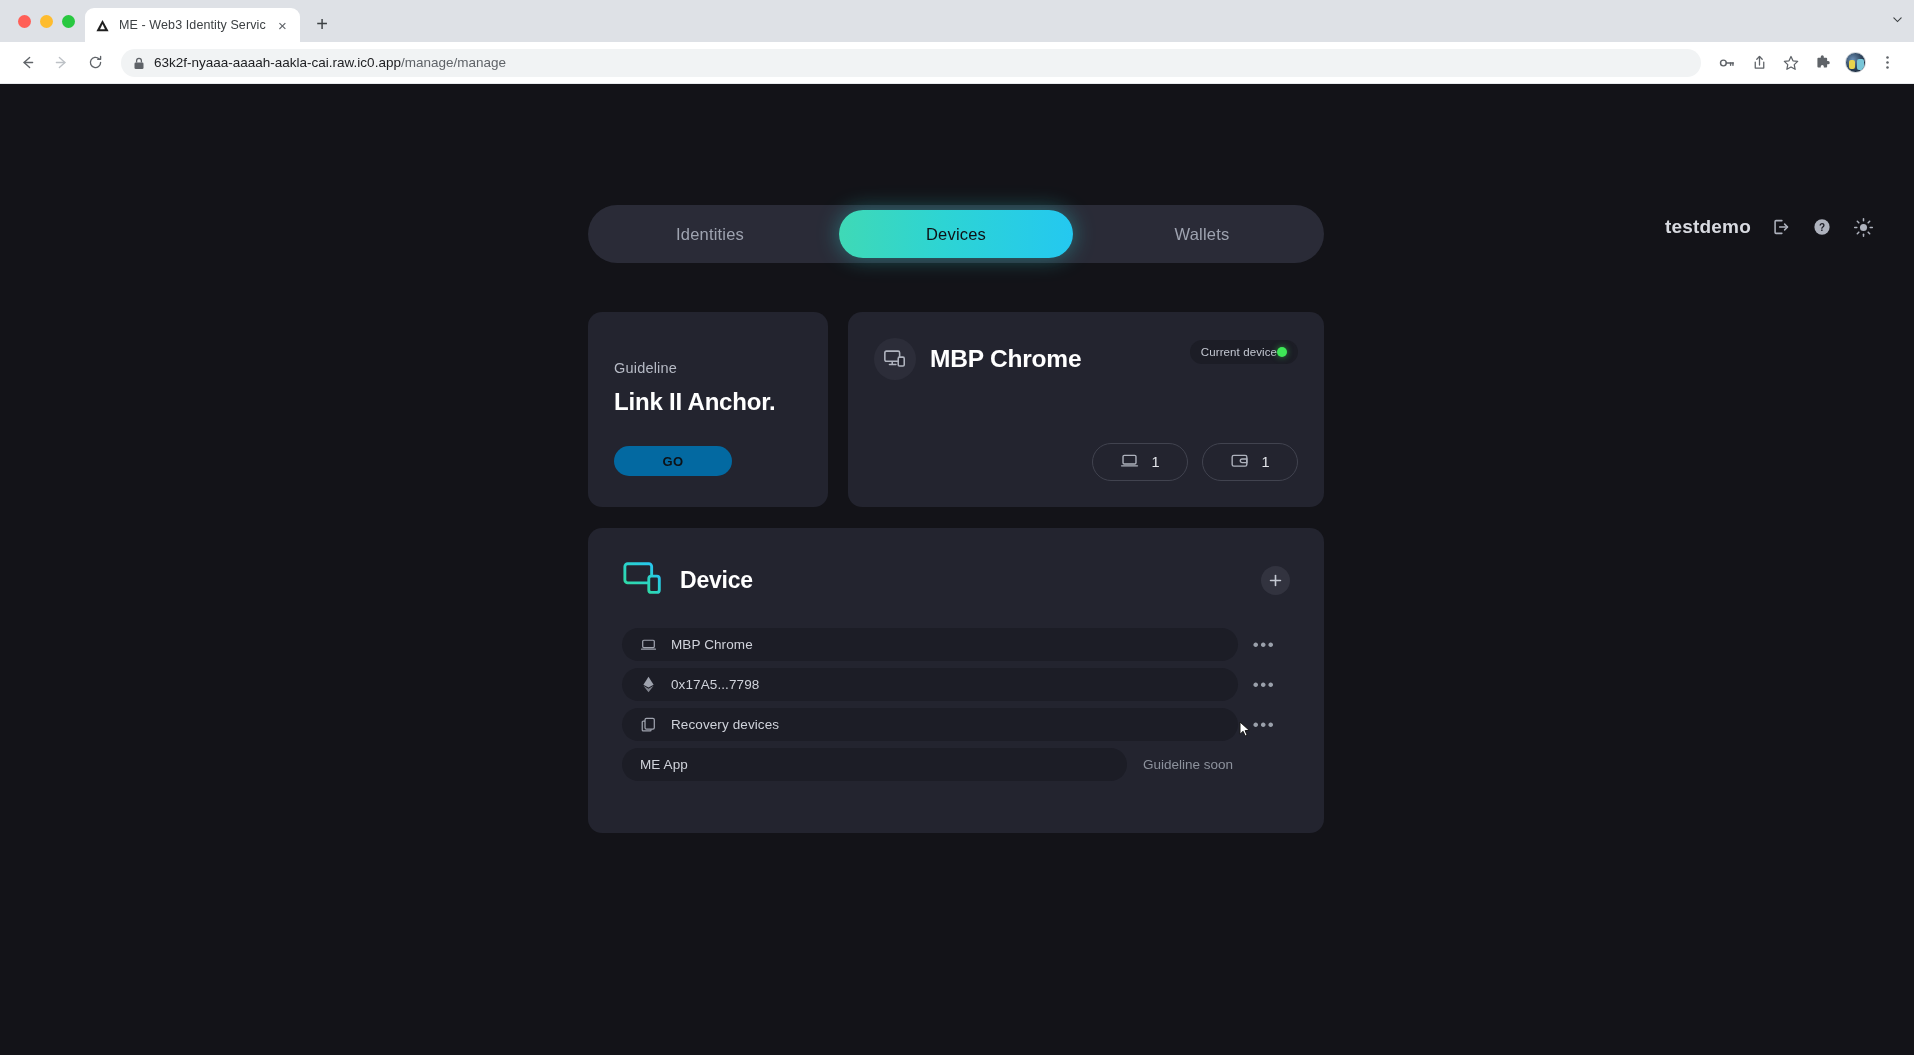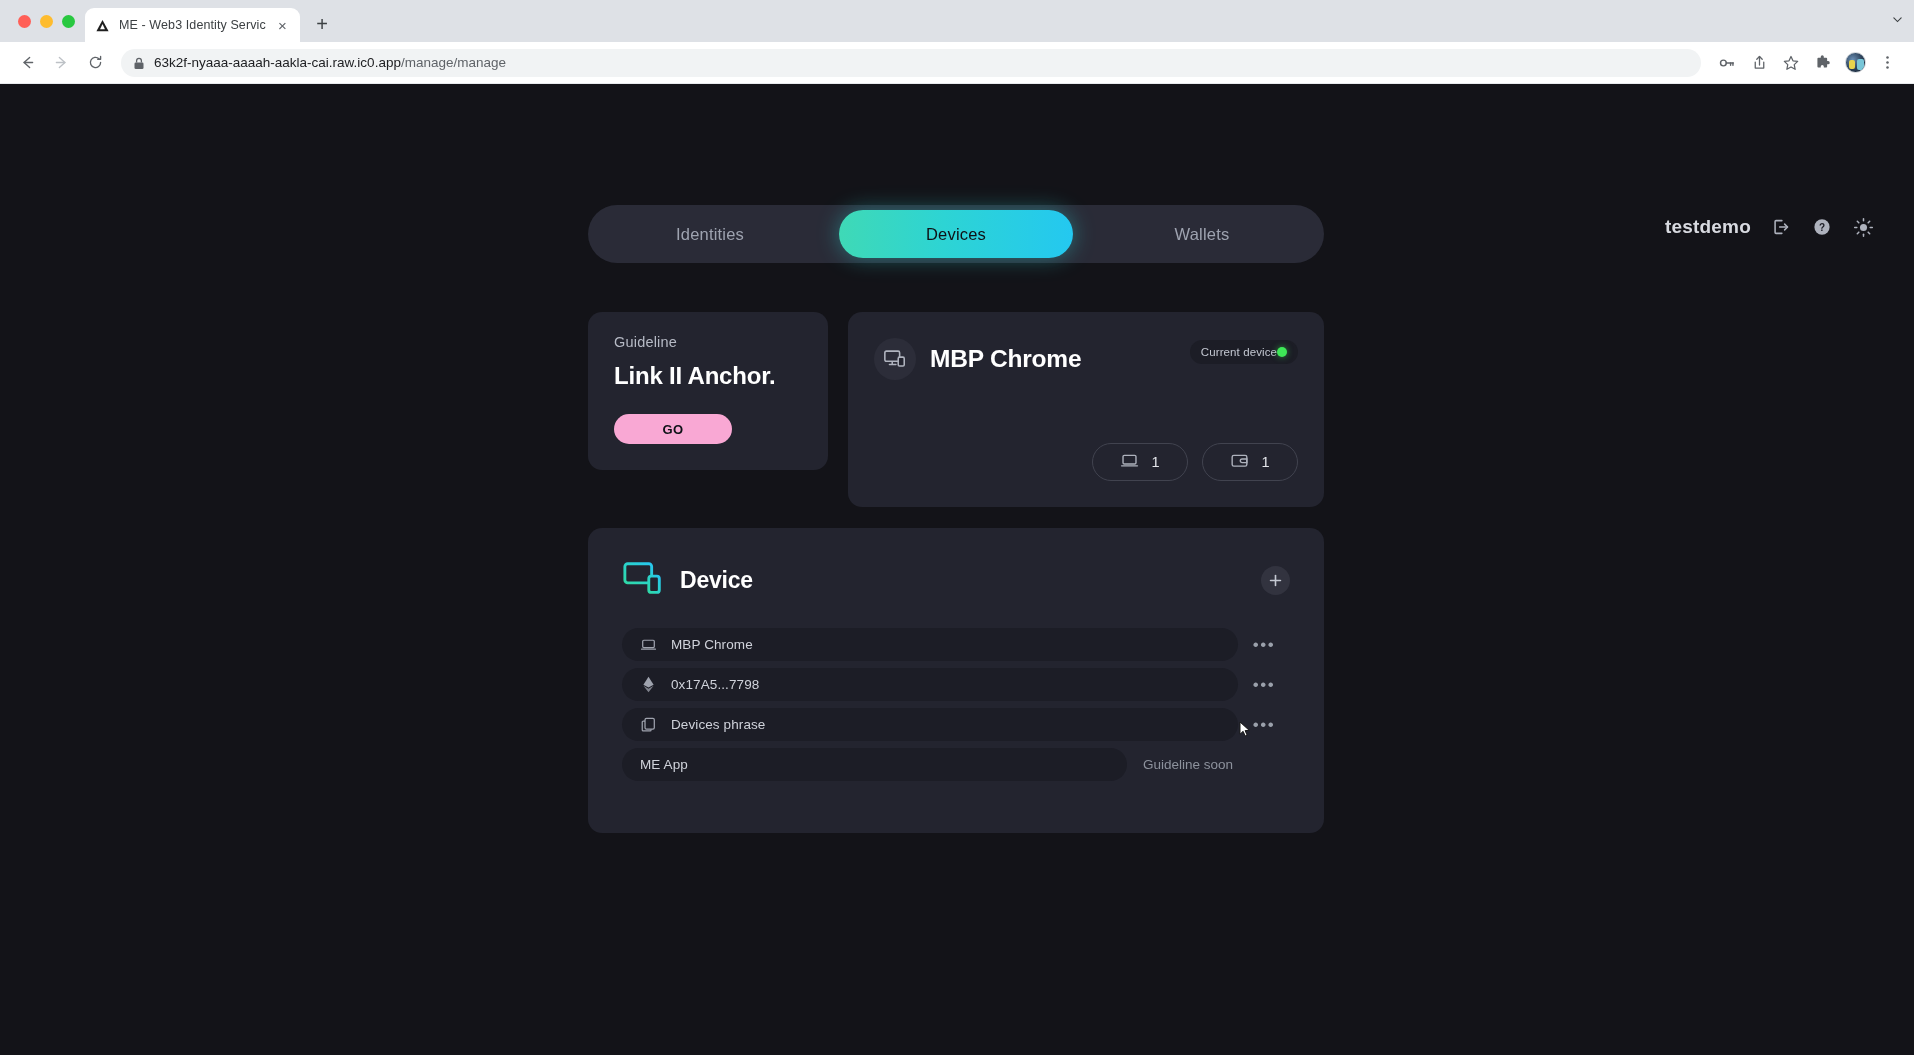--- a/index.html
+++ b/index.html
@@ -238,41 +238,41 @@
     gap: 20px;
   }
 
   .card {
     background: #23242f;
     border-radius: 14px;
   }
 
   .card-guideline {
     width: 240px;
-    height: 158px;
-    padding: 22px 26px;
+    height: 195px;
+    padding: 48px 26px;
   }
   .guideline-label {
     font-size: 14.5px;
     color: #b6bac5;
     margin-bottom: 12px;
     letter-spacing: .2px;
   }
   .guideline-title {
     font-size: 24px;
     font-weight: bold;
     color: #ffffff;
     letter-spacing: -.2px;
-    margin-bottom: 24px;
+    margin-bottom: 30px;
   }
   .go-btn {
     width: 118px;
     height: 30px;
     border-radius: 15px;
-    background: #f9a8d4;
+    background: #0369a1;
     color: #0d1116;
     font-size: 13px;
     font-weight: bold;
     display: flex;
     align-items: center;
     justify-content: center;
     letter-spacing: .4px;
   }
 
   .card-device {
@@ -690,21 +690,21 @@
       </div>
 
       <div class="dev-row">
         <div class="row-pill">
           <span class="row-icon">
             <svg width="17" height="17" viewBox="0 0 22 22">
                 <rect x="6.5" y="3" width="12" height="14" rx="1.8" stroke="currentColor" stroke-width="1.6" fill="none"></rect>
                 <path d="M6.5 6.5 H4.2 a1.3 1.3 0 0 0 -1.3 1.3 V18 a1.3 1.3 0 0 0 1.3 1.3 H13 a1.3 1.3 0 0 0 1.3 -1.3 V17" stroke="currentColor" stroke-width="1.6" fill="none"></path>
               </svg>
           </span>
-          <span class="row-label">Devices phrase</span>
+          <span class="row-label">Recovery devices</span>
         </div>
         <div class="row-menu">
           <span>•••</span>
           <svg class="cursor-arrow" viewBox="0 0 12 17">
             <path d="M1 1 L1 13.2 L4.1 10.3 L6.2 15 L8.1 14.1 L6.1 9.6 L10.3 9.4 Z" fill="#ffffff" stroke="#1a1a1a" stroke-width="1"></path>
           </svg>
         </div>
       </div>
 
       <div class="dev-row">

